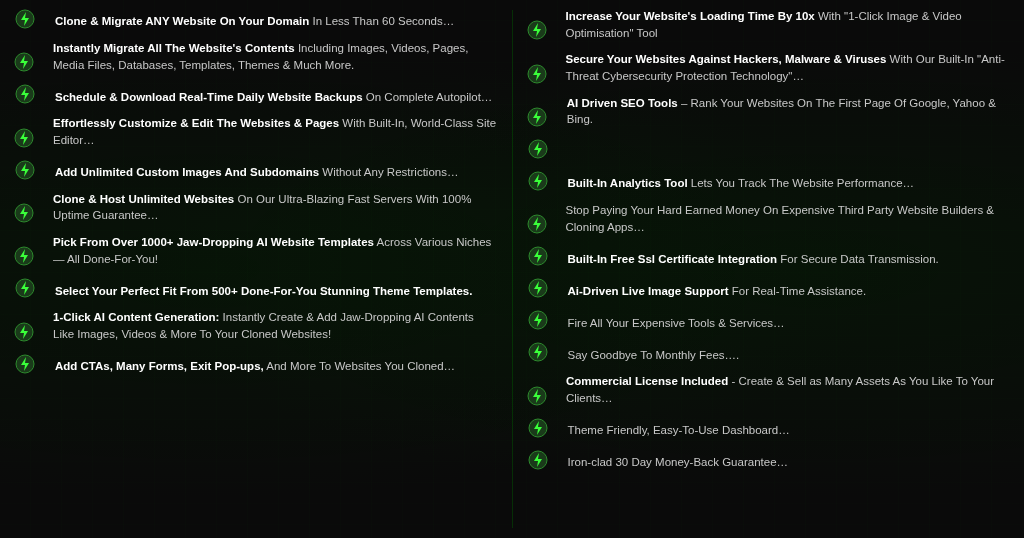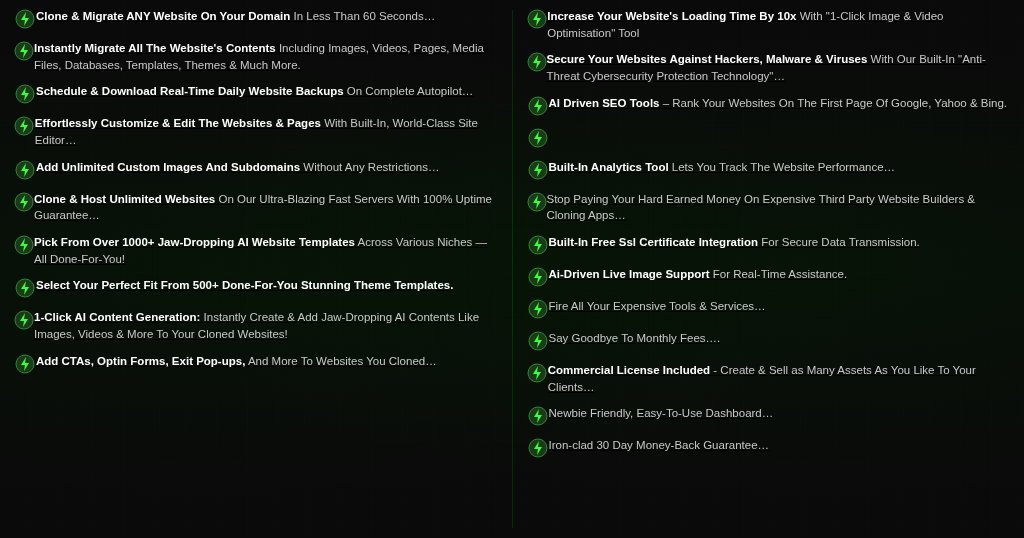--- a/index.html
+++ b/index.html
@@ -48,24 +48,23 @@
       padding: 8px 14px;
       overflow: hidden;
     }
     .divider {
       width: 1px;
       background: rgba(0,100,0,0.4);
       margin: 10px 0;
     }
     .feature-item {
       display: flex;
-      align-items: flex-start;
+      align-items: flex-end;
       margin-bottom: 10px;
-      gap: 0;
-      text-decoration: underline;
+      gap: 19px;
     }
     .lightning-icon {
       width: 22px;
       height: 22px;
       display: flex;
       align-items: center;
       justify-content: center;
     }
     .lightning-icon svg {
       width: 20px;
@@ -168,21 +167,21 @@
         </div>
         <div class="feature-text"><strong>1-Click AI Content Generation:</strong> Instantly Create &amp; Add Jaw-Dropping AI Contents Like Images, Videos &amp; More To Your Cloned Websites!</div>
       </div>
       <div class="feature-item">
         <div class="lightning-icon">
           <svg viewBox="0 0 20 20" fill="none" xmlns="http://www.w3.org/2000/svg">
     <circle cx="10" cy="10" r="9" fill="#1a3a1a" stroke="#2d8a2d" stroke-width="1"></circle>
     <polygon points="11,3 6,11 10,11 9,17 14,9 10,9" fill="#3aff3a"></polygon>
   </svg>
         </div>
-        <div class="feature-text"><strong>Add CTAs, Optin Forms, Exit Pop-ups,</strong> And More To Websites You Cloned…</div>
+        <div class="feature-text"><strong>Add CTAs, Many Forms, Exit Pop-ups,</strong> And More To Websites You Cloned…</div>
       </div>
     </div>
 
   <div class="divider"></div>
 
   <div class="column" id="right-col">
       <div class="feature-item">
         <div class="lightning-icon">
           <svg viewBox="0 0 20 20" fill="none" xmlns="http://www.w3.org/2000/svg">
     <circle cx="10" cy="10" r="9" fill="#1a3a1a" stroke="#2d8a2d" stroke-width="1"></circle>
@@ -280,21 +279,21 @@
         </div>
         <div class="feature-text"><strong>Commercial License Included</strong> - Create &amp; Sell as Many Assets As You Like To Your Clients…</div>
       </div>
       <div class="feature-item">
         <div class="lightning-icon">
           <svg viewBox="0 0 20 20" fill="none" xmlns="http://www.w3.org/2000/svg">
     <circle cx="10" cy="10" r="9" fill="#1a3a1a" stroke="#2d8a2d" stroke-width="1"></circle>
     <polygon points="11,3 6,11 10,11 9,17 14,9 10,9" fill="#3aff3a"></polygon>
   </svg>
         </div>
-        <div class="feature-text">Newbie Friendly, Easy-To-Use Dashboard…</div>
+        <div class="feature-text">Theme Friendly, Easy-To-Use Dashboard…</div>
       </div>
       <div class="feature-item">
         <div class="lightning-icon">
           <svg viewBox="0 0 20 20" fill="none" xmlns="http://www.w3.org/2000/svg">
     <circle cx="10" cy="10" r="9" fill="#1a3a1a" stroke="#2d8a2d" stroke-width="1"></circle>
     <polygon points="11,3 6,11 10,11 9,17 14,9 10,9" fill="#3aff3a"></polygon>
   </svg>
         </div>
         <div class="feature-text">Iron-clad 30 Day Money-Back Guarantee…</div>
       </div>

